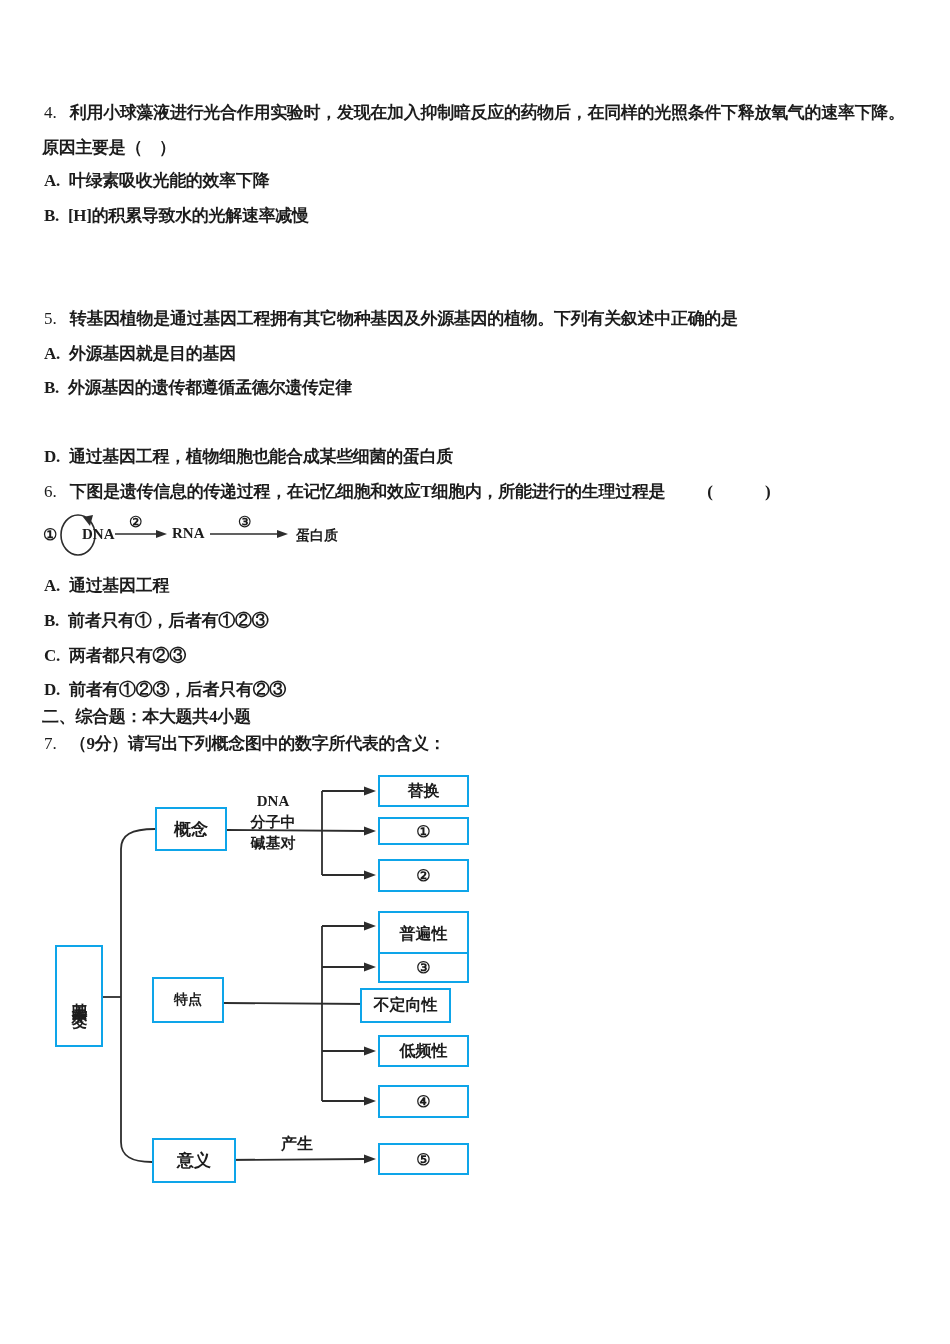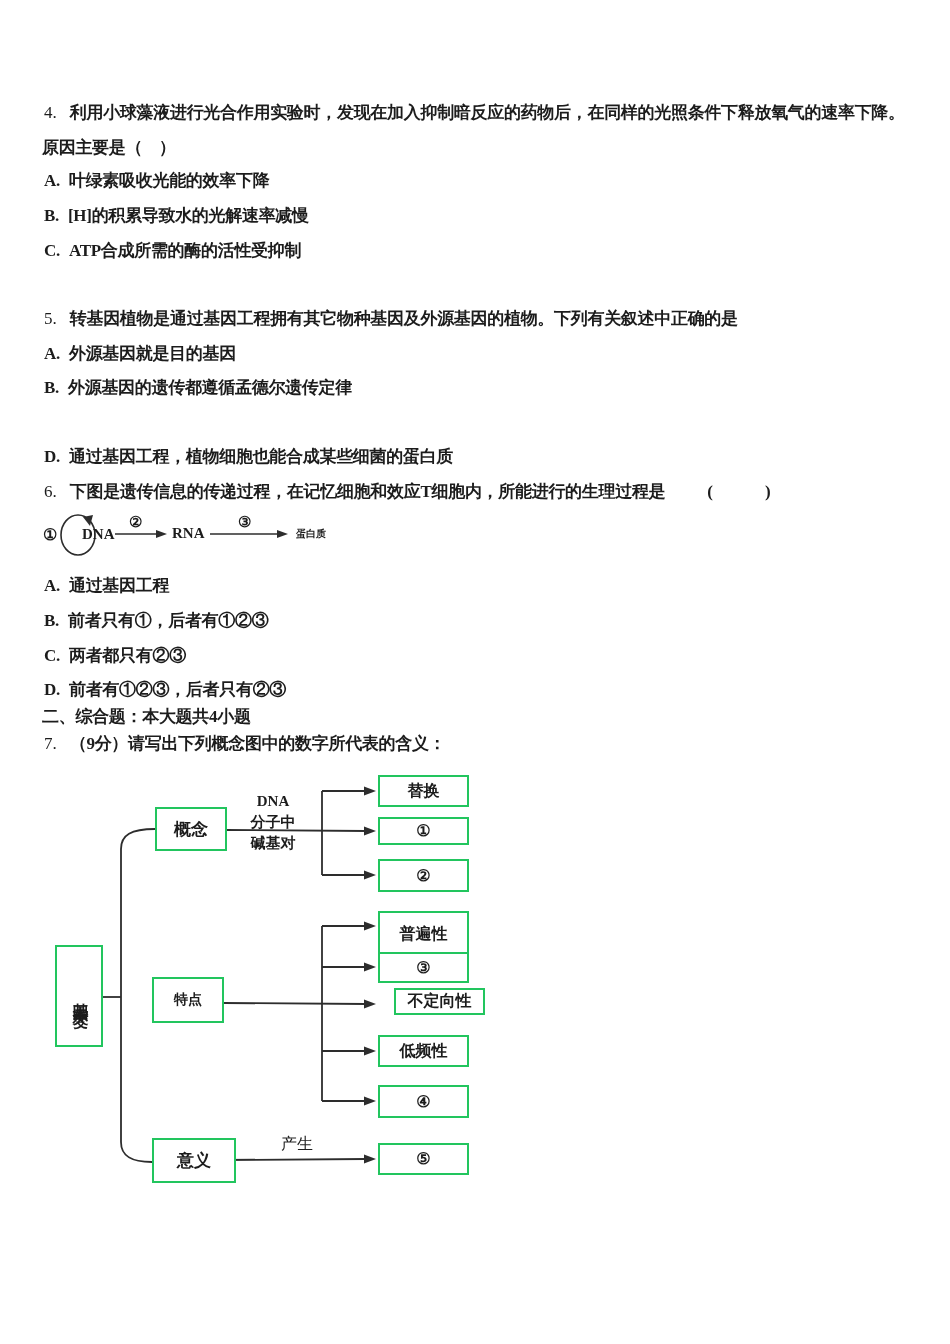--- a/index.html
+++ b/index.html
@@ -16,44 +16,43 @@
   .olbl{margin-right:9px;}
   .brk{margin-left:42px;letter-spacing:6px;font-weight:bold;}
   
   .q6diagram{position:absolute;left:40px;top:505px;width:420px;height:72px;}
   .q6diagram .dlabel{position:absolute;font-weight:bold;white-space:nowrap;}
   .q6svg{position:absolute;left:0;top:0;}
   
   .cmap{position:absolute;left:0;top:765px;width:520px;height:440px;}
   .cmap svg{position:absolute;left:0;top:0;}
   .box{
-    position:absolute;border:2px solid #22c55e;background:#fff;
+    position:absolute;border:2px solid #0ea5e9;background:#fff;
     display:flex;align-items:center;justify-content:center;
-    font-size:16px;font-weight:bold;box-sizing:border-box;font-family:Liberation Mono, monospace;
+    font-size:16px;font-weight:bold;box-sizing:border-box;
   }
   .rootbox{
     writing-mode:vertical-rl;text-orientation:upright;
     letter-spacing:3px;font-size:16px;
   }
   .edge-label{
     position:absolute;left:234px;top:26px;width:78px;text-align:center;
     font-size:15px;font-weight:bold;line-height:21px;
   }
-  .produce-label{position:absolute;left:281px;top:369px;font-size:16px;font-weight:normal;}
+  .produce-label{position:absolute;left:281px;top:369px;font-size:16px;font-weight:bold;}
 </style>
 </head>
 <body>
 
 <div class="page">
 
   <div class="ln" style="top:102px"><span class="qnum">4.</span><span>利用小球藻液进行光合作用实验时，发现在加入抑制暗反应的药物后，在同样的光照条件下释放氧气的速率下降。</span></div>
   <div class="ln" style="top:137px;left:42px">原因主要是（　）</div>
   <div class="ln" style="top:170px"><span class="olbl">A.</span><span>叶绿素吸收光能的效率下降</span></div>
   <div class="ln" style="top:205px"><span class="olbl">B.</span><span>[H]的积累导致水的光解速率减慢</span></div>
-  <div class="ln" style="top:240px"><span class="olbl">C.</span><span>ATP合成所需的酶的活性受抑制</span></div>
 
   <div class="ln" style="top:308px"><span class="qnum">5.</span><span>转基因植物是通过基因工程拥有其它物种基因及外源基因的植物。下列有关叙述中正确的是</span></div>
   <div class="ln" style="top:343px"><span class="olbl">A.</span><span>外源基因就是目的基因</span></div>
   <div class="ln" style="top:377px"><span class="olbl">B.</span><span>外源基因的遗传都遵循孟德尔遗传定律</span></div>
   <div class="ln" style="top:446px"><span class="olbl">D.</span><span>通过基因工程，植物细胞也能合成某些细菌的蛋白质</span></div>
 
   <div class="ln" style="top:481px"><span class="qnum">6.</span><span>下图是遗传信息的传递过程，在记忆细胞和效应T细胞内，所能进行的生理过程是</span><span class="brk">(　　)</span></div>
 
   <div class="q6diagram">
     <svg class="q6svg" width="420" height="72" viewBox="0 0 420 72">
@@ -66,21 +65,21 @@
         <polygon points="53,10 43,12 50,21"></polygon>
         <polygon points="127,29 116,25 116,33"></polygon>
         <polygon points="248,29 237,25 237,33"></polygon>
       </g>
     </svg>
     <div class="dlabel" style="left:3px;top:20px;font-size:16px">①</div>
     <div class="dlabel" style="left:42px;top:21px;font-size:15px">DNA</div>
     <div class="dlabel" style="left:89px;top:8px;font-size:15px">②</div>
     <div class="dlabel" style="left:132px;top:20px;font-size:15px">RNA</div>
     <div class="dlabel" style="left:198px;top:8px;font-size:15px">③</div>
-    <div class="dlabel" style="left:256px;top:22px;font-size:10px">蛋白质</div>
+    <div class="dlabel" style="left:256px;top:22px;font-size:14px">蛋白质</div>
   </div>
 
   <div class="ln" style="top:575px"><span class="olbl">A.</span><span>通过基因工程</span></div>
   <div class="ln" style="top:610px"><span class="olbl">B.</span><span>前者只有①，后者有①②③</span></div>
   <div class="ln" style="top:645px"><span class="olbl">C.</span><span>两者都只有②③</span></div>
   <div class="ln" style="top:679px"><span class="olbl">D.</span><span>前者有①②③，后者只有②③</span></div>
 
   <div class="ln" style="top:706px;left:42px">二、综合题：本大题共4小题</div>
   <div class="ln" style="top:733px"><span class="qnum">7.</span><span>（9分）请写出下列概念图中的数字所代表的含义：</span></div>
 
@@ -128,19 +127,19 @@
       <div>分子中</div>
       <div>碱基对</div>
     </div>
     <div class="produce-label">产生</div>
 
     <div class="box" style="left:378px;top:10px;width:91px;height:32px">替换</div>
     <div class="box" style="left:378px;top:52px;width:91px;height:28px">①</div>
     <div class="box" style="left:378px;top:94px;width:91px;height:33px">②</div>
     <div class="box" style="left:378px;top:146px;width:91px;height:46px">普遍性</div>
     <div class="box" style="left:378px;top:187px;width:91px;height:31px">③</div>
-    <div class="box" style="left:394px;top:223px;width:91px;height:27px">不定向性</div>
+    <div class="box" style="left:360px;top:223px;width:91px;height:35px">不定向性</div>
     <div class="box" style="left:378px;top:270px;width:91px;height:32px">低频性</div>
     <div class="box" style="left:378px;top:320px;width:91px;height:33px">④</div>
     <div class="box" style="left:378px;top:378px;width:91px;height:32px">⑤</div>
   </div>
 
 </div>
 
 </body></html>

